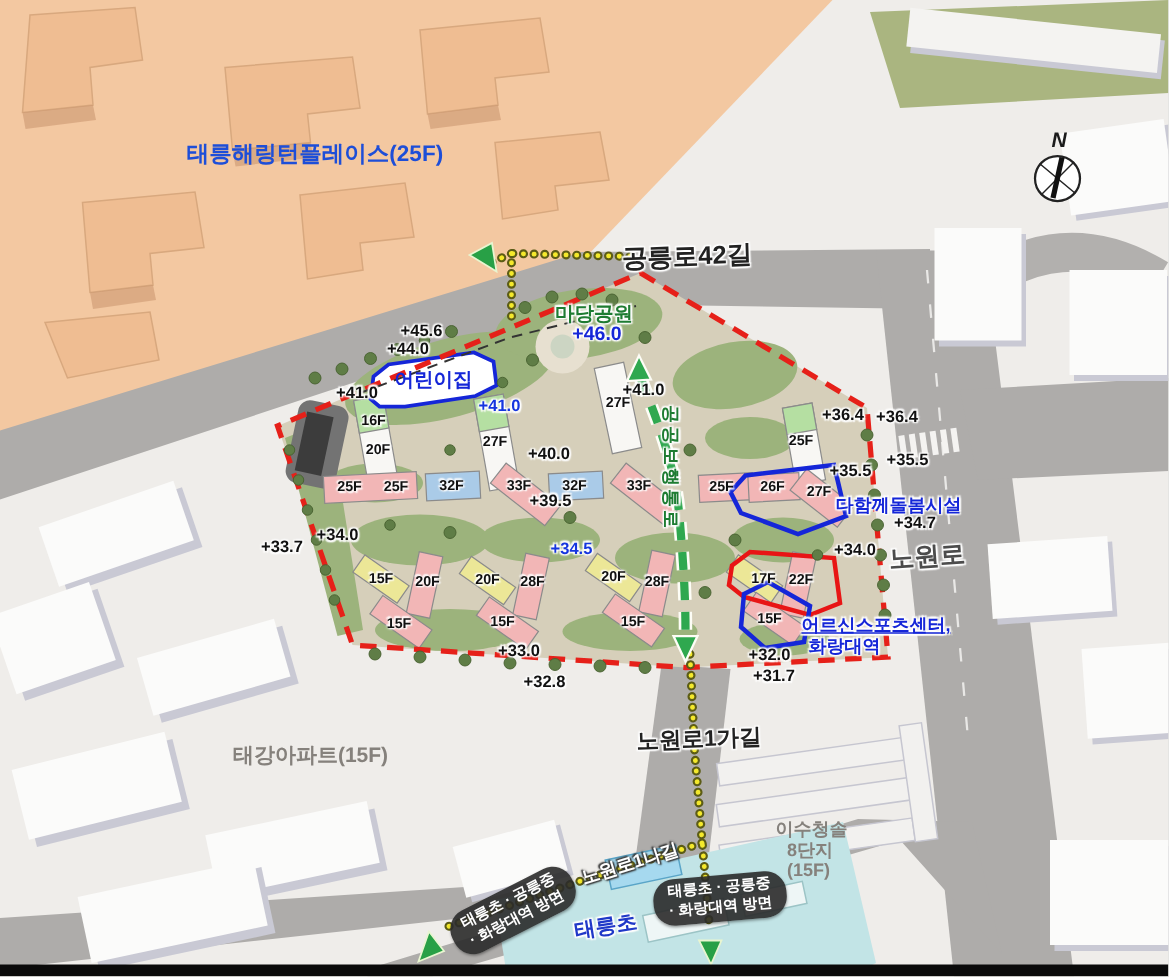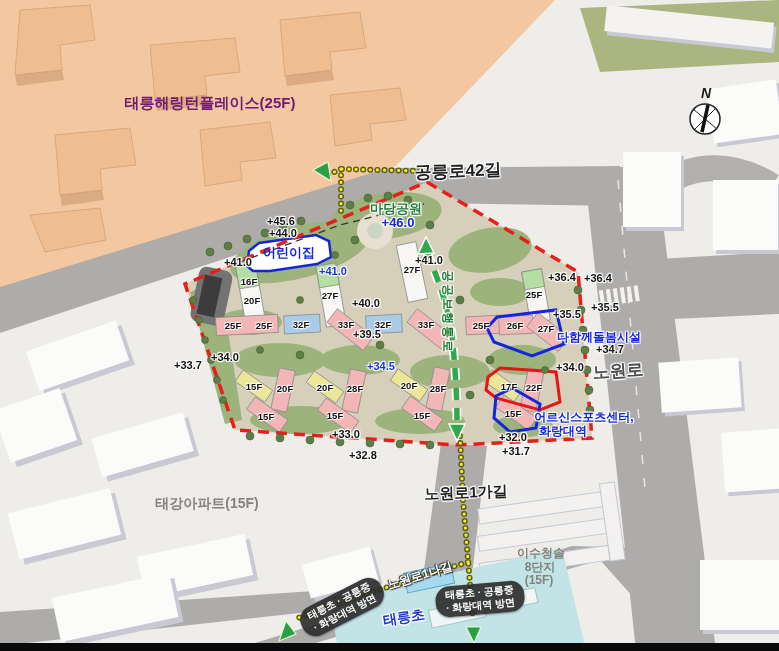--- a/index.html
+++ b/index.html
@@ -350,50 +350,50 @@
     <line x1="694" y1="130" x2="716" y2="108" stroke="#222" stroke-width="1"></line>
     <line x1="693" y1="109" x2="717" y2="129" stroke="#222" stroke-width="1"></line>
     <line x1="702" y1="132" x2="708" y2="105" stroke="#111" stroke-width="3.5"></line>
   </g>
 
   <rect x="0" y="643" width="779" height="8" fill="#0a0a0a"></rect>
 </svg>
 
 <div id="overlay">
 
-  <span class="lbl" style="left:210px;top:103px;font-size:15px;color:#701a75;text-shadow:none;">태릉해링턴플레이스(25F)</span>
+  <span class="lbl" style="left:210px;top:103px;font-size:15px;color:#1d4ed8;text-shadow:none;">태릉해링턴플레이스(25F)</span>
   <span class="lbl road-txt" style="left:458px;top:171px;font-size:17px;transform:translate(-50%,-50%) rotate(-2deg);">공릉로42길</span>
   <span class="lbl" style="left:618px;top:371px;font-size:17px;color:#4c4c4c;transform:translate(-50%,-50%) rotate(-4deg);">노원로</span>
   <span class="lbl road-txt" style="left:466px;top:493px;font-size:15px;transform:translate(-50%,-50%) rotate(-2deg);">노원로1가길</span>
   <span class="lbl" style="left:420px;top:576px;font-size:12px;color:#fff;text-shadow:0 0 2px #333,1px 1px 1px #333,-1px -1px 1px #333;transform:translate(-50%,-50%) rotate(-17deg);">노원로1나길</span>
   <span class="lbl gray-txt" style="left:207px;top:484px;font-size:14px;">태강아파트(15F)</span>
   <span class="lbl gray-txt" style="left:541px;top:533px;font-size:12px;">이수청솔</span>
   <span class="lbl gray-txt" style="left:540px;top:547px;font-size:12px;">8단지</span>
   <span class="lbl gray-txt" style="left:539px;top:560px;font-size:12px;">(15F)</span>
   <span class="lbl" style="left:404px;top:618px;font-size:14px;color:#2038c8;transform:translate(-50%,-50%) rotate(-9deg);">태릉초</span>
 
   <span class="lbl green-txt" style="left:396px;top:209px;font-size:13px;text-align:center;">마당공원</span>
   <span class="lbl blue-txt" style="left:398px;top:222px;font-size:13px;">+46.0</span>
   <span class="lbl blue-txt" style="left:289px;top:253px;font-size:13px;text-shadow:none;">어린이집</span>
   <span class="lbl blue-txt" style="left:599px;top:337px;font-size:12px;">다함께돌봄시설</span>
-  <span class="lbl blue-txt" style="left:584px;top:417px;font-size:12px;">어르신스포츠센터,</span>
+  <span class="lbl blue-txt" style="left:584px;top:417px;font-size:12px;text-decoration:underline;">어르신스포츠센터,</span>
   <span class="lbl blue-txt" style="left:563px;top:431px;font-size:12px;">화랑대역</span>
   <span class="lbl green-txt vert" style="left:447px;top:312px;font-size:12px;letter-spacing:2px;">공공보행통로</span>
   <span class="lbl" style="left:706px;top:93px;font-size:14px;font-style:italic;text-shadow:none;">N</span>
 
   <span class="badge" style="left:342px;top:607px;transform:translate(-50%,-50%) rotate(-27deg);font-size:10px;">
     <span>태릉초 · 공릉중</span><br>
     <span>· 화랑대역 방면</span>
   </span>
   <span class="badge" style="left:480px;top:599px;transform:translate(-50%,-50%) rotate(-5deg);font-size:10px;">
     <span>태릉초 · 공릉중</span><br>
     <span>· 화랑대역 방면</span>
   </span>
 <span class="elev" style="left: 281px; top: 221px;">+45.6</span>
-      <span class="elev" style="left: 283px; top: 233px; text-align: center;">+44.0</span>
+      <span class="elev" style="left: 272px; top: 233px; text-align: center;">+44.0</span>
       <span class="elev" style="left: 238px; top: 262px;">+41.0</span>
       <span class="elev blue" style="left: 333px; top: 271px;">+41.0</span>
       <span class="elev" style="left: 429px; top: 260px;">+41.0</span>
       <span class="elev" style="left: 366px; top: 303px;">+40.0</span>
       <span class="elev" style="left: 367px; top: 334px;">+39.5</span>
       <span class="elev" style="left: 225px; top: 357px;">+34.0</span>
       <span class="elev" style="left: 188px; top: 365px;">+33.7</span>
       <span class="elev blue" style="left: 381px; top: 366px;">+34.5</span>
       <span class="elev" style="left: 346px; top: 434px;">+33.0</span>
       <span class="elev" style="left: 363px; top: 455px;">+32.8</span>

